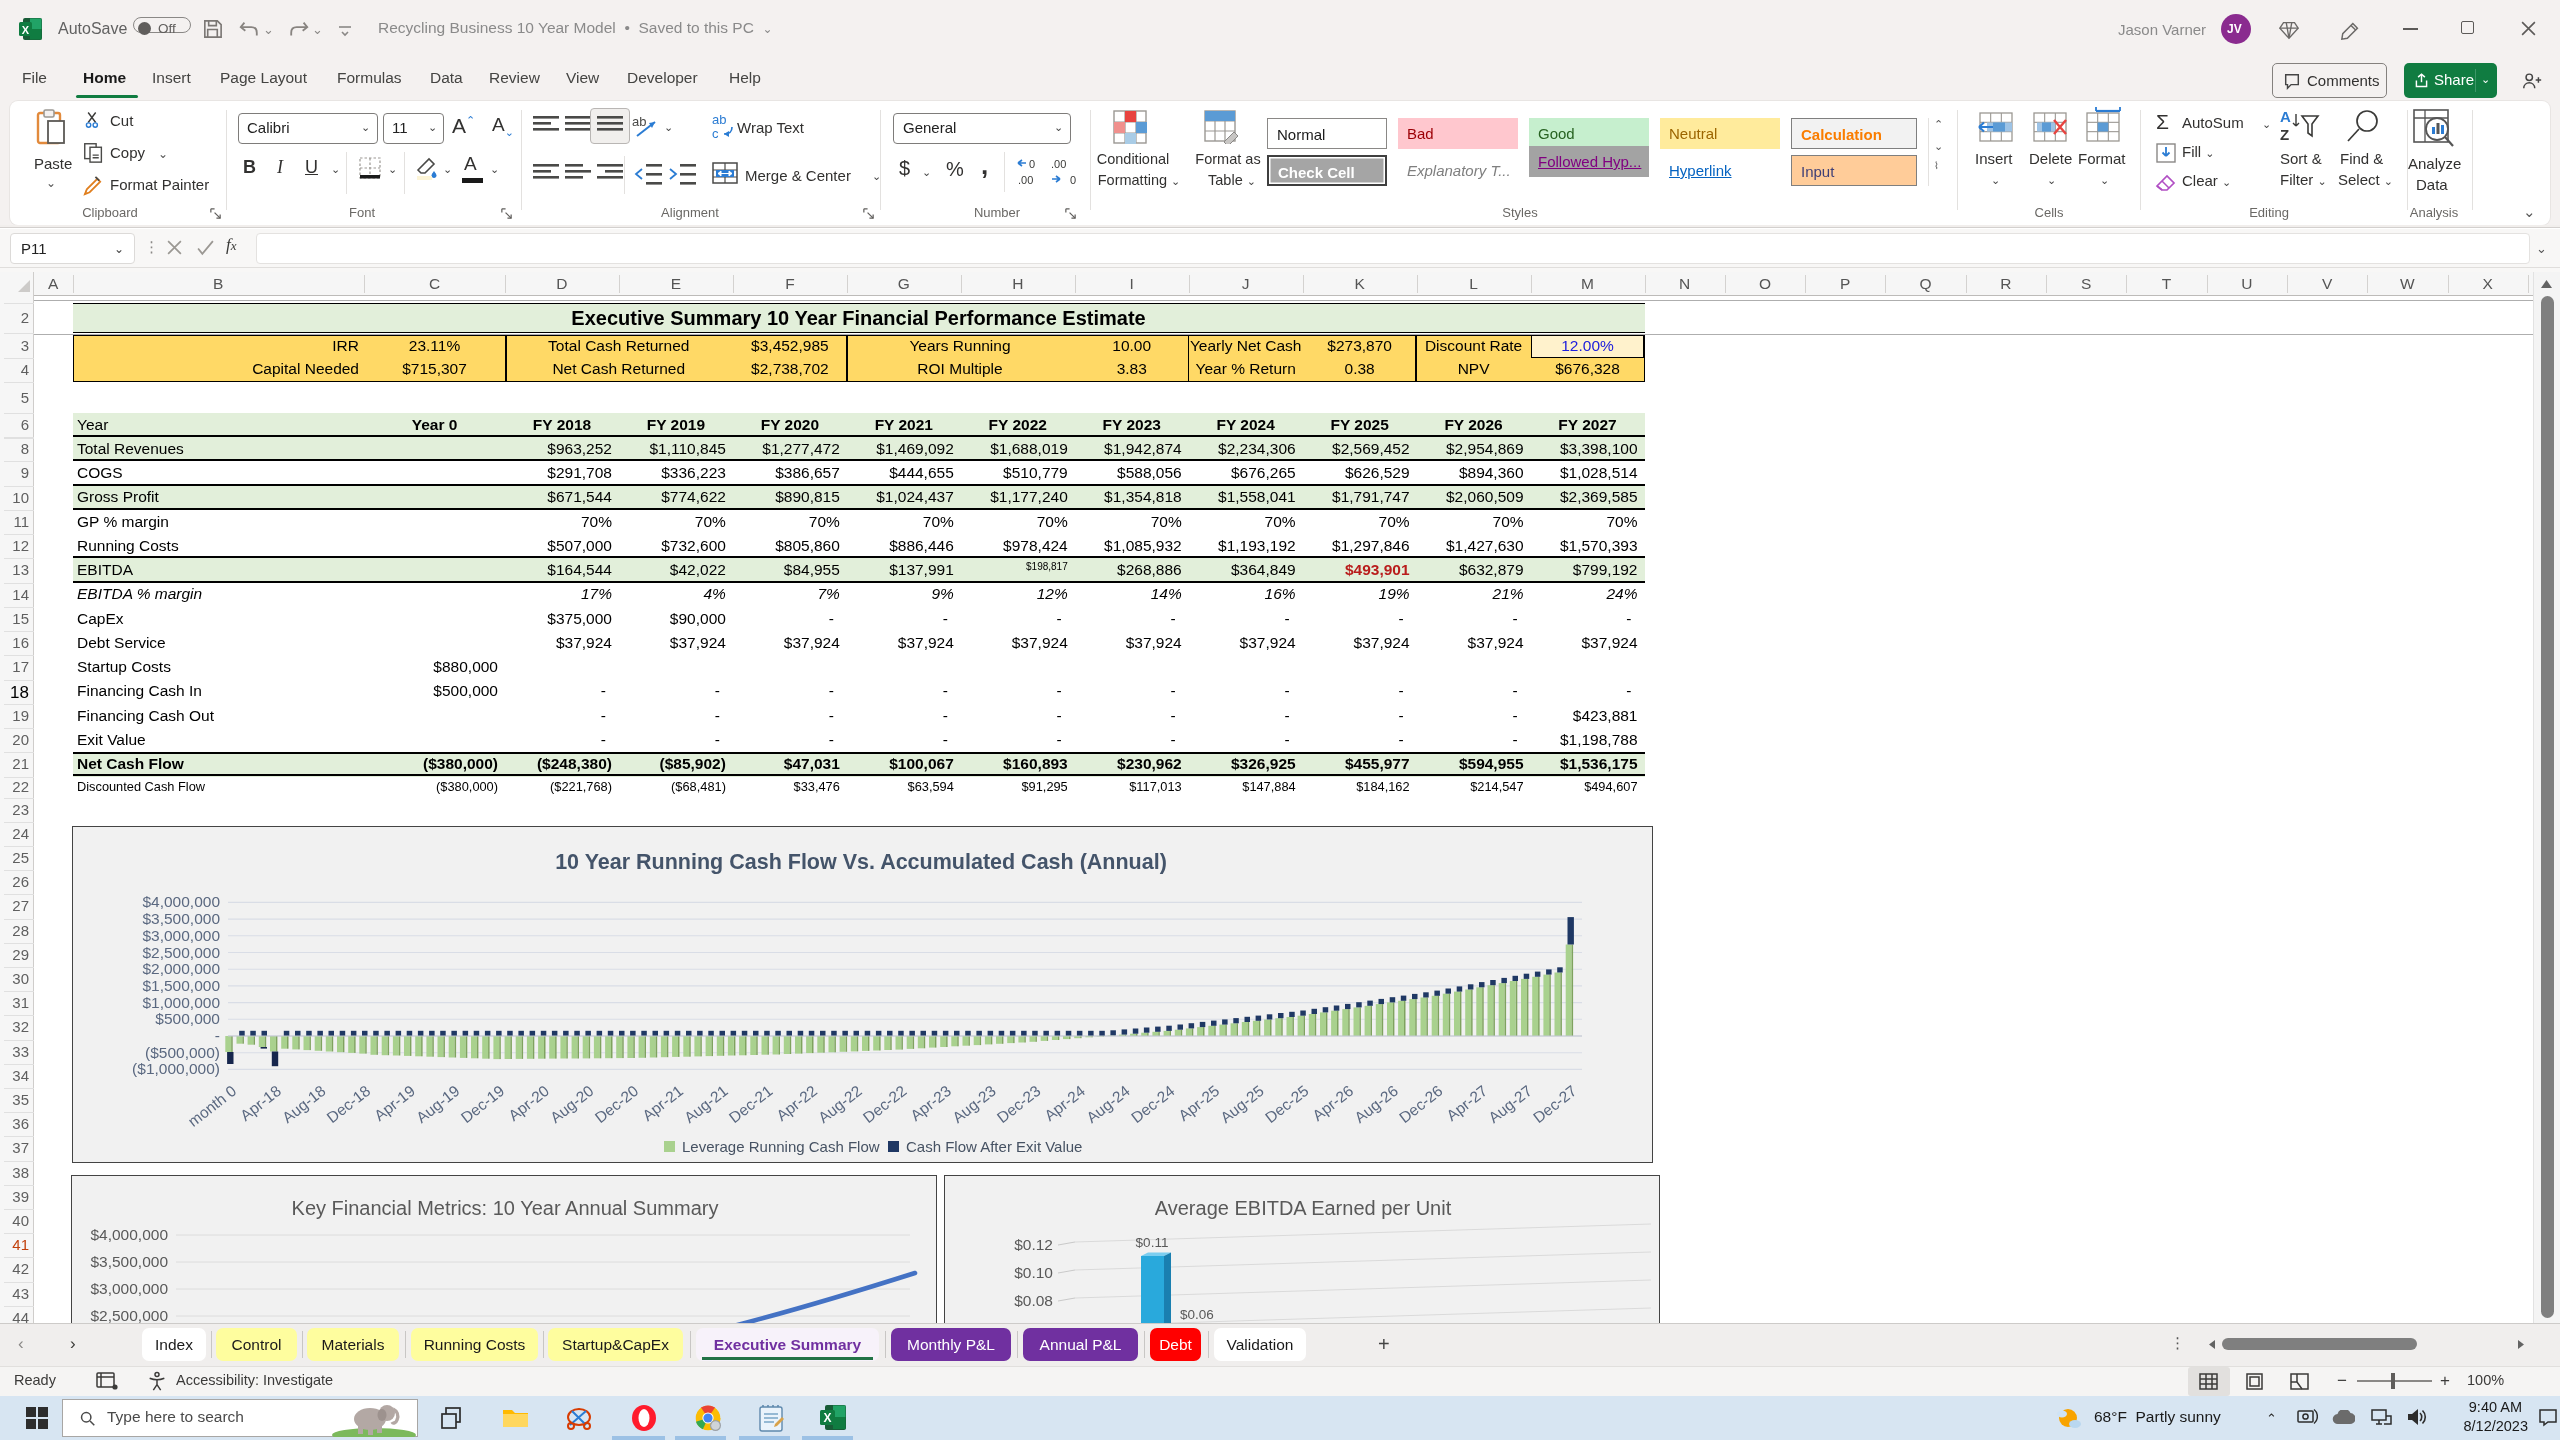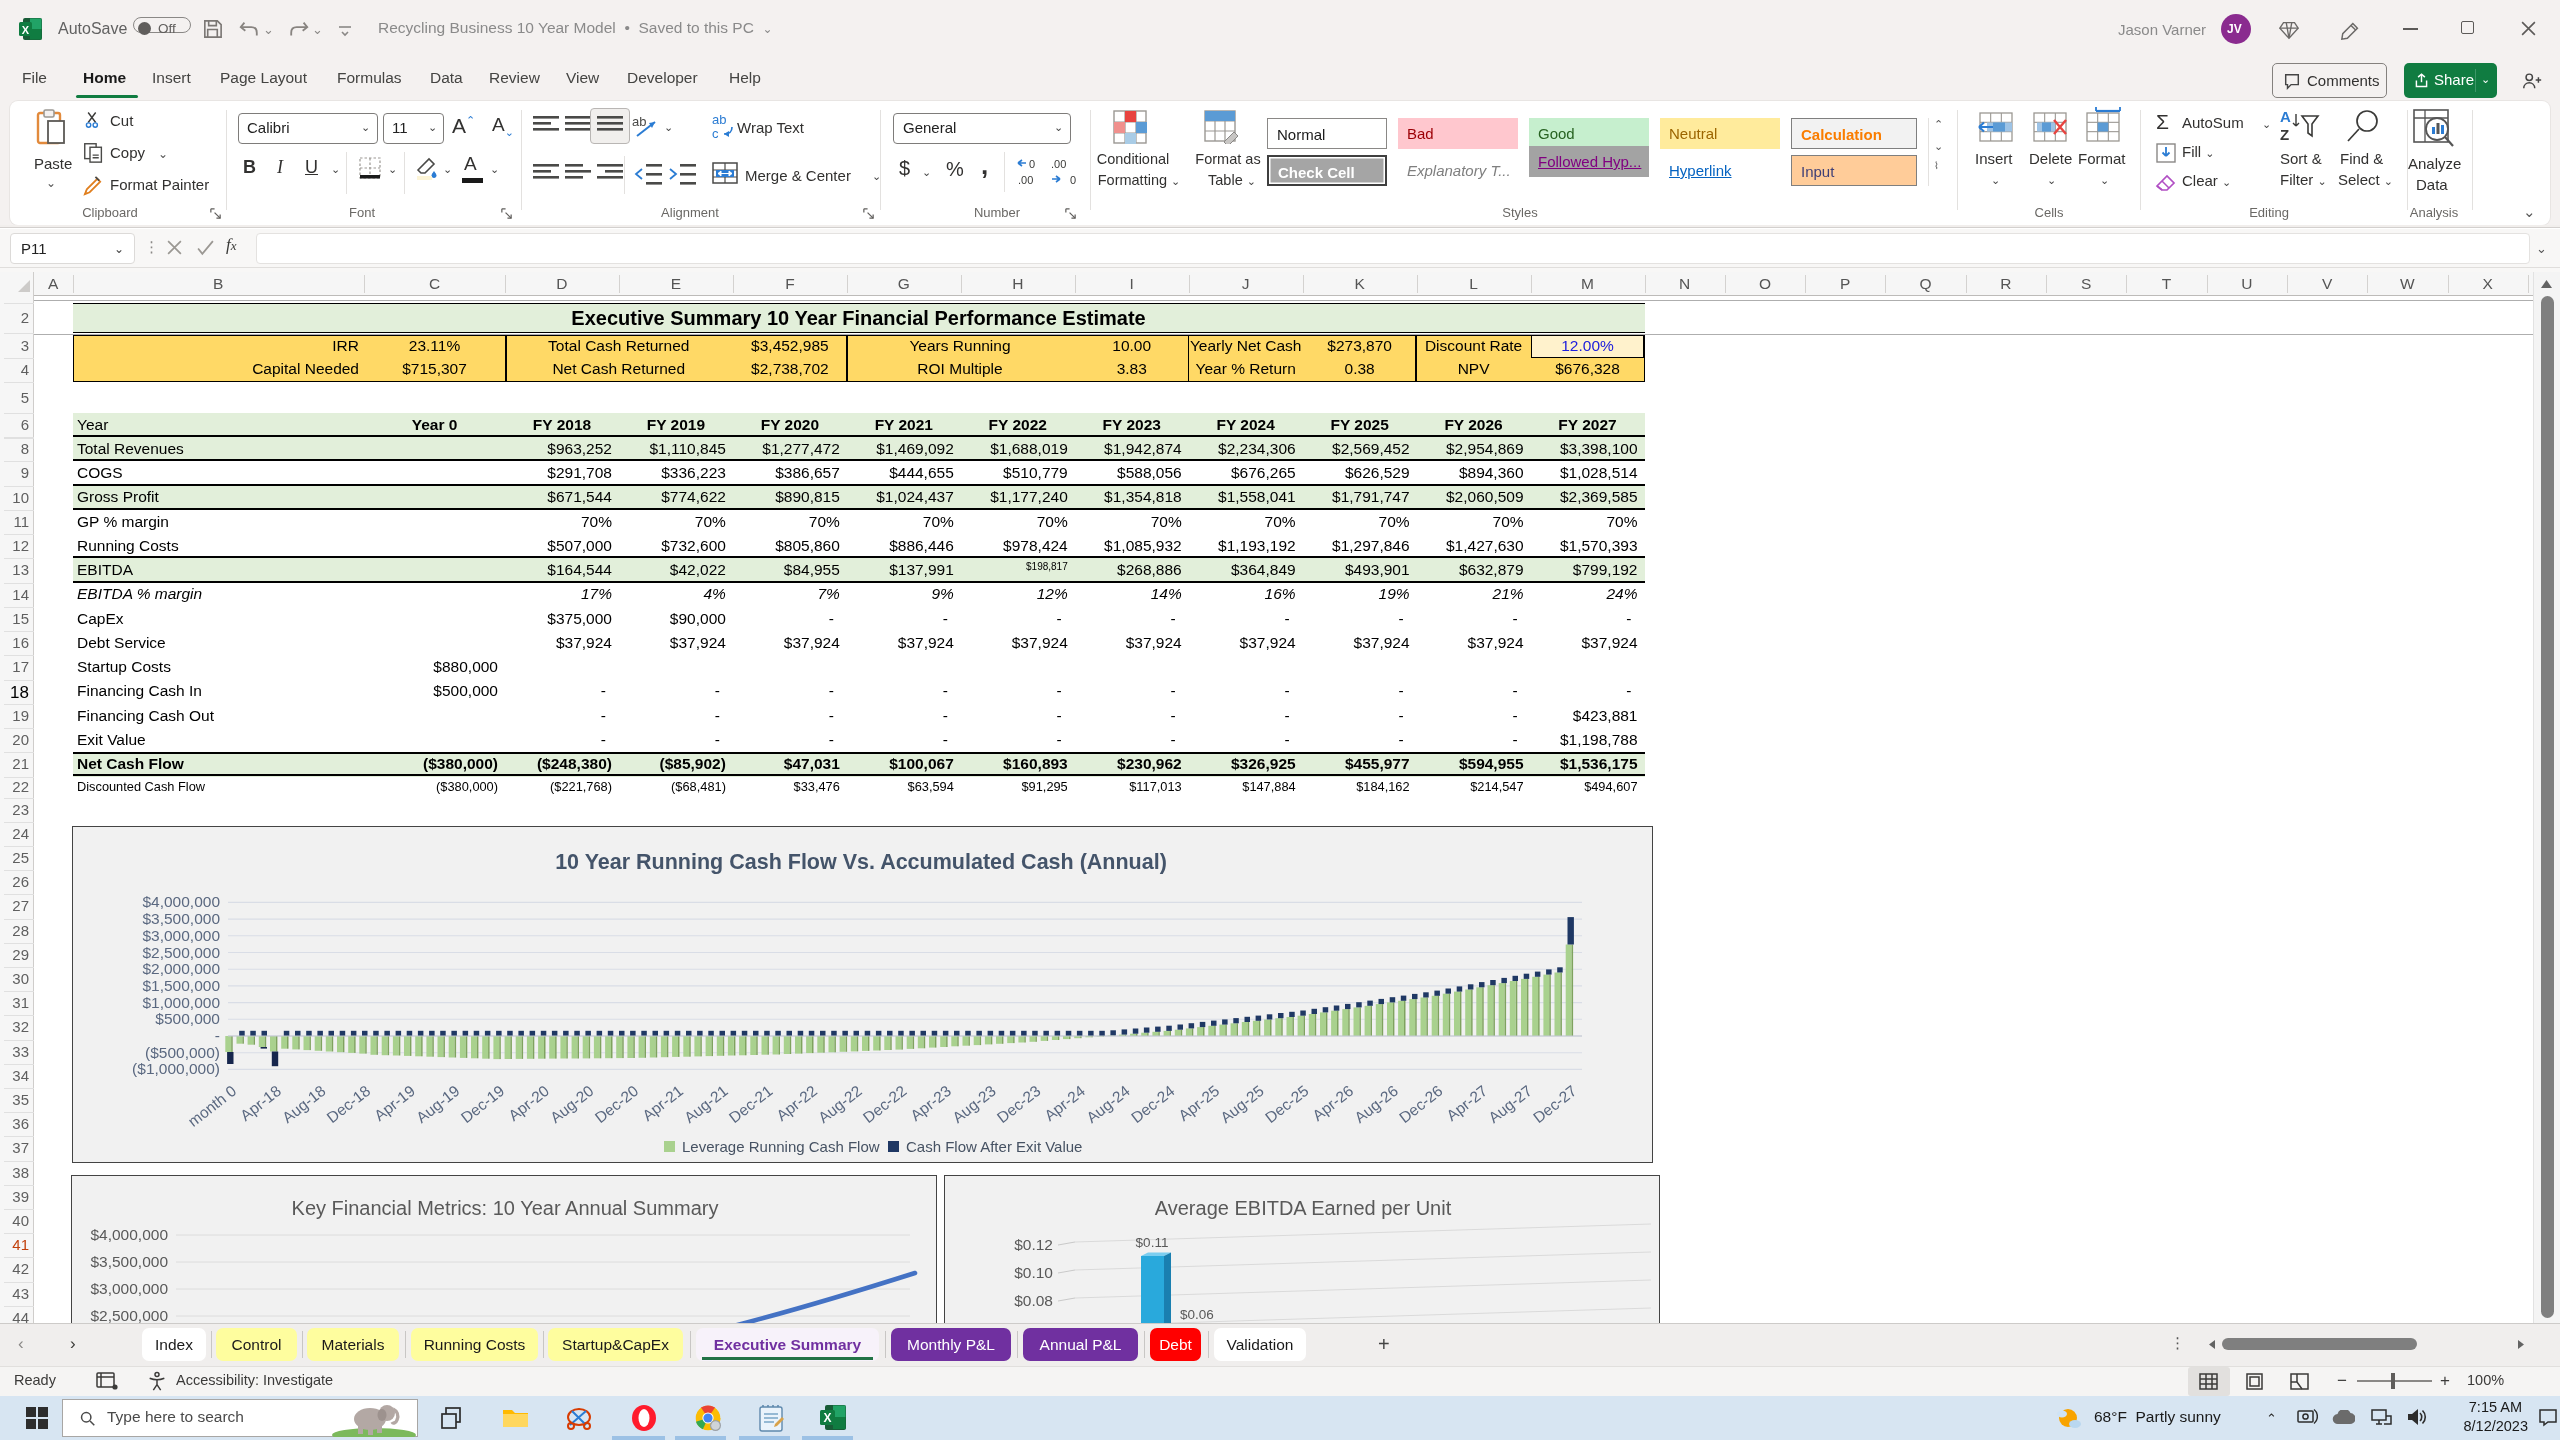--- a/index.html
+++ b/index.html
@@ -666,21 +666,21 @@
 <div class="abs" style="left:72.5px;top:262.25px;width:1572.0000000000005px;height:24.25px;background:#E2EFDA"></div>
 <div class="abs" style="left:72.5px;top:284.5px;width:1572.0000000000005px;height:2px;background:#000"></div>
 <div class="tb" style="left:77px;top:265.125px;font-size:15.5px;font-weight:normal;font-style:normal;color:#000">EBITDA</div>
 <div class="tb" style="left:611.95px;top:265.125px;font-size:15.5px;font-weight:normal;font-style:normal;color:#000;transform:translateX(-100%)">$164,544</div>
 <div class="tb" style="left:725.9000000000001px;top:265.125px;font-size:15.5px;font-weight:normal;font-style:normal;color:#000;transform:translateX(-100%)">$42,022</div>
 <div class="tb" style="left:839.8500000000001px;top:265.125px;font-size:15.5px;font-weight:normal;font-style:normal;color:#000;transform:translateX(-100%)">$84,955</div>
 <div class="tb" style="left:953.8000000000002px;top:265.125px;font-size:15.5px;font-weight:normal;font-style:normal;color:#000;transform:translateX(-100%)">$137,991</div>
 <div class="tb" style="left:1067.7500000000002px;top:265.125px;font-size:10px;font-weight:normal;font-style:normal;color:#000;transform:translateX(-100%)">$198,817</div>
 <div class="tb" style="left:1181.7000000000003px;top:265.125px;font-size:15.5px;font-weight:normal;font-style:normal;color:#000;transform:translateX(-100%)">$268,886</div>
 <div class="tb" style="left:1295.6500000000003px;top:265.125px;font-size:15.5px;font-weight:normal;font-style:normal;color:#000;transform:translateX(-100%)">$364,849</div>
-<div class="tb" style="left:1409.6000000000004px;top:265.125px;font-size:15.5px;font-weight:normal;font-style:normal;color:#000000;transform:translateX(-100%)">$493,901</div>
+<div class="tb" style="left:1409.6000000000004px;top:265.125px;font-size:15.5px;font-weight:bold;font-style:normal;color:#b91c1c;transform:translateX(-100%)">$493,901</div>
 <div class="tb" style="left:1523.5500000000004px;top:265.125px;font-size:15.5px;font-weight:normal;font-style:normal;color:#000;transform:translateX(-100%)">$632,879</div>
 <div class="tb" style="left:1637.5000000000005px;top:265.125px;font-size:15.5px;font-weight:normal;font-style:normal;color:#000;transform:translateX(-100%)">$799,192</div>
 <div class="tb" style="left:77px;top:289.375px;font-size:15.5px;font-weight:normal;font-style:italic;color:#000">EBITDA % margin</div>
 <div class="tb" style="left:611.95px;top:289.375px;font-size:15.5px;font-weight:normal;font-style:italic;color:#000;transform:translateX(-100%)">17%</div>
 <div class="tb" style="left:725.9000000000001px;top:289.375px;font-size:15.5px;font-weight:normal;font-style:italic;color:#000;transform:translateX(-100%)">4%</div>
 <div class="tb" style="left:839.8500000000001px;top:289.375px;font-size:15.5px;font-weight:normal;font-style:italic;color:#000;transform:translateX(-100%)">7%</div>
 <div class="tb" style="left:953.8000000000002px;top:289.375px;font-size:15.5px;font-weight:normal;font-style:italic;color:#000;transform:translateX(-100%)">9%</div>
 <div class="tb" style="left:1067.7500000000002px;top:289.375px;font-size:15.5px;font-weight:normal;font-style:italic;color:#000;transform:translateX(-100%)">12%</div>
 <div class="tb" style="left:1181.7000000000003px;top:289.375px;font-size:15.5px;font-weight:normal;font-style:italic;color:#000;transform:translateX(-100%)">14%</div>
 <div class="tb" style="left:1295.6500000000003px;top:289.375px;font-size:15.5px;font-weight:normal;font-style:italic;color:#000;transform:translateX(-100%)">16%</div>
@@ -1410,17 +1410,17 @@
 <path d="M6 14a5 5 0 0 1-.5-10 7 7 0 0 1 13-1 5.5 5.5 0 0 1-1 11z" fill="#6b6b6b"></path>
     </svg>
 <svg class="abs" style="left:2370px;top:1408px" width="22" height="18" viewBox="0 0 22 18" fill="none" stroke="#2d2d2d" stroke-width="1.5">
 <rect x="2" y="2" width="14" height="10"></rect>
       <path d="M6 16h6M9 12v4M16 8h5v8h-7"></path>
     </svg>
 <svg class="abs" style="left:2406px;top:1406px" width="22" height="22" viewBox="0 0 22 22" fill="#2d2d2d">
 <path d="M2 8v6h4l6 5V3L6 8z"></path>
       <path d="M14 7a5.5 5.5 0 0 1 0 8M16.5 4.5a9 9 0 0 1 0 13" fill="none" stroke="#2d2d2d" stroke-width="1.6"></path>
     </svg>
-<div class="tb" style="left:2522px;top:1399px;font-size:14.5px;color:#1a1a1a;transform:translateX(-100%)">7:15 AM</div>
+<div class="tb" style="left:2522px;top:1399px;font-size:14.5px;color:#1a1a1a;transform:translateX(-100%)">9:40 AM</div>
 <div class="tb" style="left:2528px;top:1418px;font-size:14.5px;color:#1a1a1a;transform:translateX(-100%)">8/12/2023</div>
 <svg class="abs" style="left:2538px;top:1408px" width="20" height="19" viewBox="0 0 20 19" fill="none" stroke="#2d2d2d" stroke-width="1.5">
 <path d="M2 2h16v12h-8l-4 3v-3H2z"></path>
     </svg>
 </div>
 </body></html>

